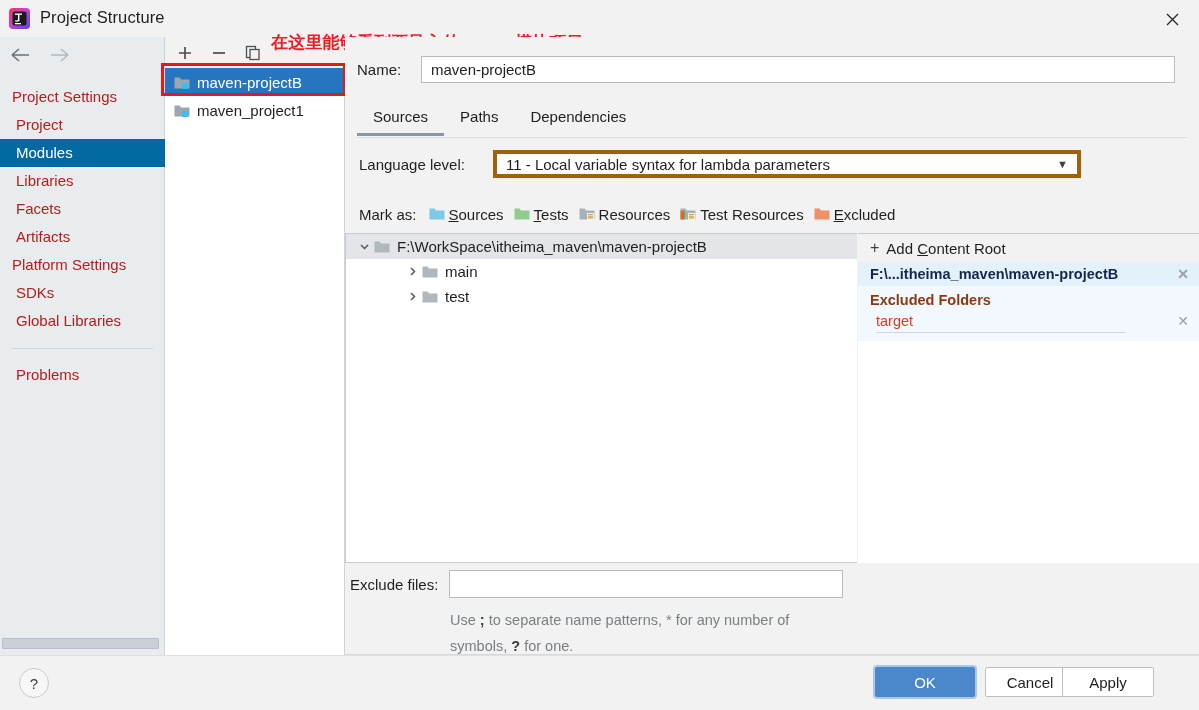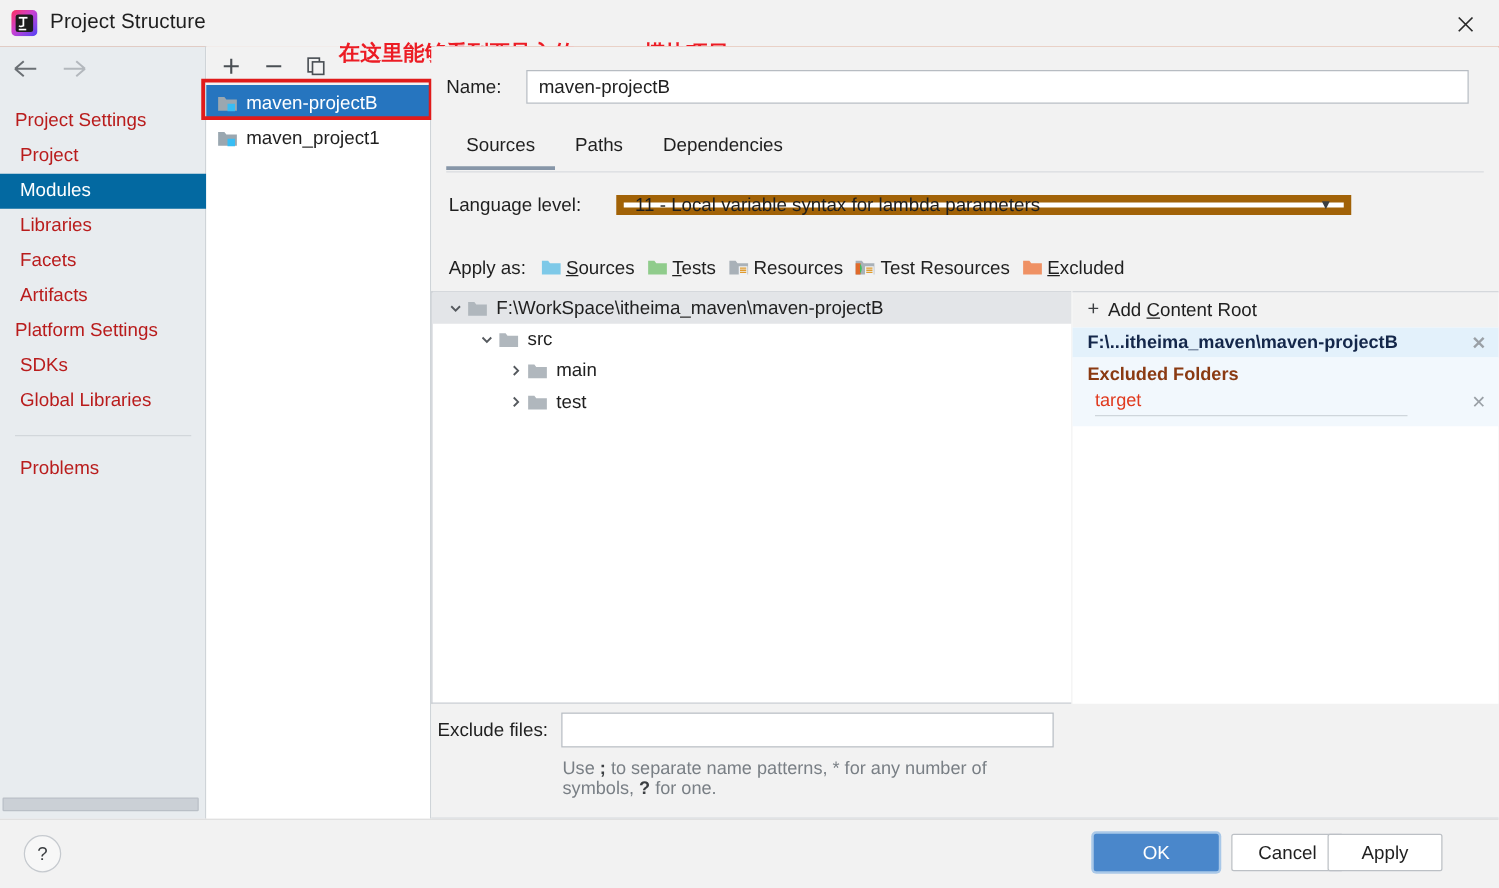--- a/index.html
+++ b/index.html
@@ -177,23 +177,23 @@
     position: absolute; left: 0; top: 112px;
     width: 854px; height: 30px;
     display: flex; align-items: center;
   }
   .lang-label {
     padding-left: 14px; width: 148px;
     font-size: 15px; color: #1f1f1f;
     box-sizing: border-box;
   }
   .lang-select {
-    width: 588px; height: 16px;
+    width: 588px; height: 28px;
     background: #ffffff;
-    border: 6px solid #a16207;
+    border: 4px solid #a16207;
     box-sizing: border-box;
     display: flex; align-items: center;
     padding-left: 9px; padding-right: 9px;
     font-size: 15px; color: #1f1f1f;
     justify-content: space-between;
   }
   .caret { color: #3c3f42; font-size: 11px; line-height: 1; }
 
   .markas-row {
     position: absolute; left: 0; top: 166px;
@@ -270,21 +270,21 @@
   }
   .ef-label { padding-left: 5px; width: 104px; font-size: 15px; color: #1f1f1f; box-sizing: border-box;}
   .ef-input {
     width: 394px; height: 28px;
     background: #ffffff; border: 1px solid #b7bcc2;
     box-sizing: border-box;
   }
   .ef-hint {
     position: absolute; left: 105px; top: 570px;
     width: 400px;
-    font-size: 14.5px; color: #797f85; line-height: 16px;
+    font-size: 14.5px; color: #797f85; line-height: 26px;
   }
   .ef-hint b { color: #3c3f42; }
   .tree-bottom-border {
     position: absolute; left: 0; top: 617px;
     width: 854px; height: 1px; background: #d6dade;
   }
 
   
   .bottombar {
     position: absolute; left: 0; top: 655px;
@@ -442,21 +442,21 @@
 
     <div class="lang-row">
       <div class="lang-label">Language level:</div>
       <div class="lang-select">
         <span>11 - Local variable syntax for lambda parameters</span>
         <span class="caret">▼</span>
       </div>
     </div>
 
     <div class="markas-row">
-      <span class="markas-label">Apply as:</span>
+      <span class="markas-label">Mark as:</span>
 
       <span class="mark-opt">
         <span class="mi">
           <svg width="16" height="14" viewBox="0 0 16 14">
               <path d="M0.5 1.5h5l1.5 2h8.5v9H0.5z" fill="#7ec9e8"></path>
             </svg>
         </span>
         <span class="lbl"><u>S</u>ources</span>
       </span>
 
@@ -509,33 +509,20 @@
           <svg width="11" height="11" viewBox="0 0 11 11">
               <path d="M2 4 L5.5 7.5 L9 4" stroke="#55595e" stroke-width="1.5" fill="none"></path>
             </svg>
         </span>
         <span class="tf-icon">
           <svg width="16" height="14" viewBox="0 0 16 14">
               <path d="M0.5 1.5h5l1.5 2h8.5v9H0.5z" fill="#b0b7bd"></path>
             </svg>
         </span>
         <span>F:\WorkSpace\itheima_maven\maven-projectB</span>
-      </div>
-      <div class="tree-row" style="padding-left:33px;">
-        <span class="twisty">
-          <svg width="11" height="11" viewBox="0 0 11 11">
-              <path d="M2 4 L5.5 7.5 L9 4" stroke="#55595e" stroke-width="1.5" fill="none"></path>
-            </svg>
-        </span>
-        <span class="tf-icon">
-          <svg width="16" height="14" viewBox="0 0 16 14">
-              <path d="M0.5 1.5h5l1.5 2h8.5v9H0.5z" fill="#b0b7bd"></path>
-            </svg>
-        </span>
-        <span>src</span>
       </div>
       <div class="tree-row" style="padding-left:56px;">
         <span class="twisty">
           <svg width="11" height="11" viewBox="0 0 11 11">
               <path d="M4 2 L7.5 5.5 L4 9" stroke="#55595e" stroke-width="1.5" fill="none"></path>
             </svg>
         </span>
         <span class="tf-icon">
           <svg width="16" height="14" viewBox="0 0 16 14">
               <path d="M0.5 1.5h5l1.5 2h8.5v9H0.5z" fill="#b0b7bd"></path>

